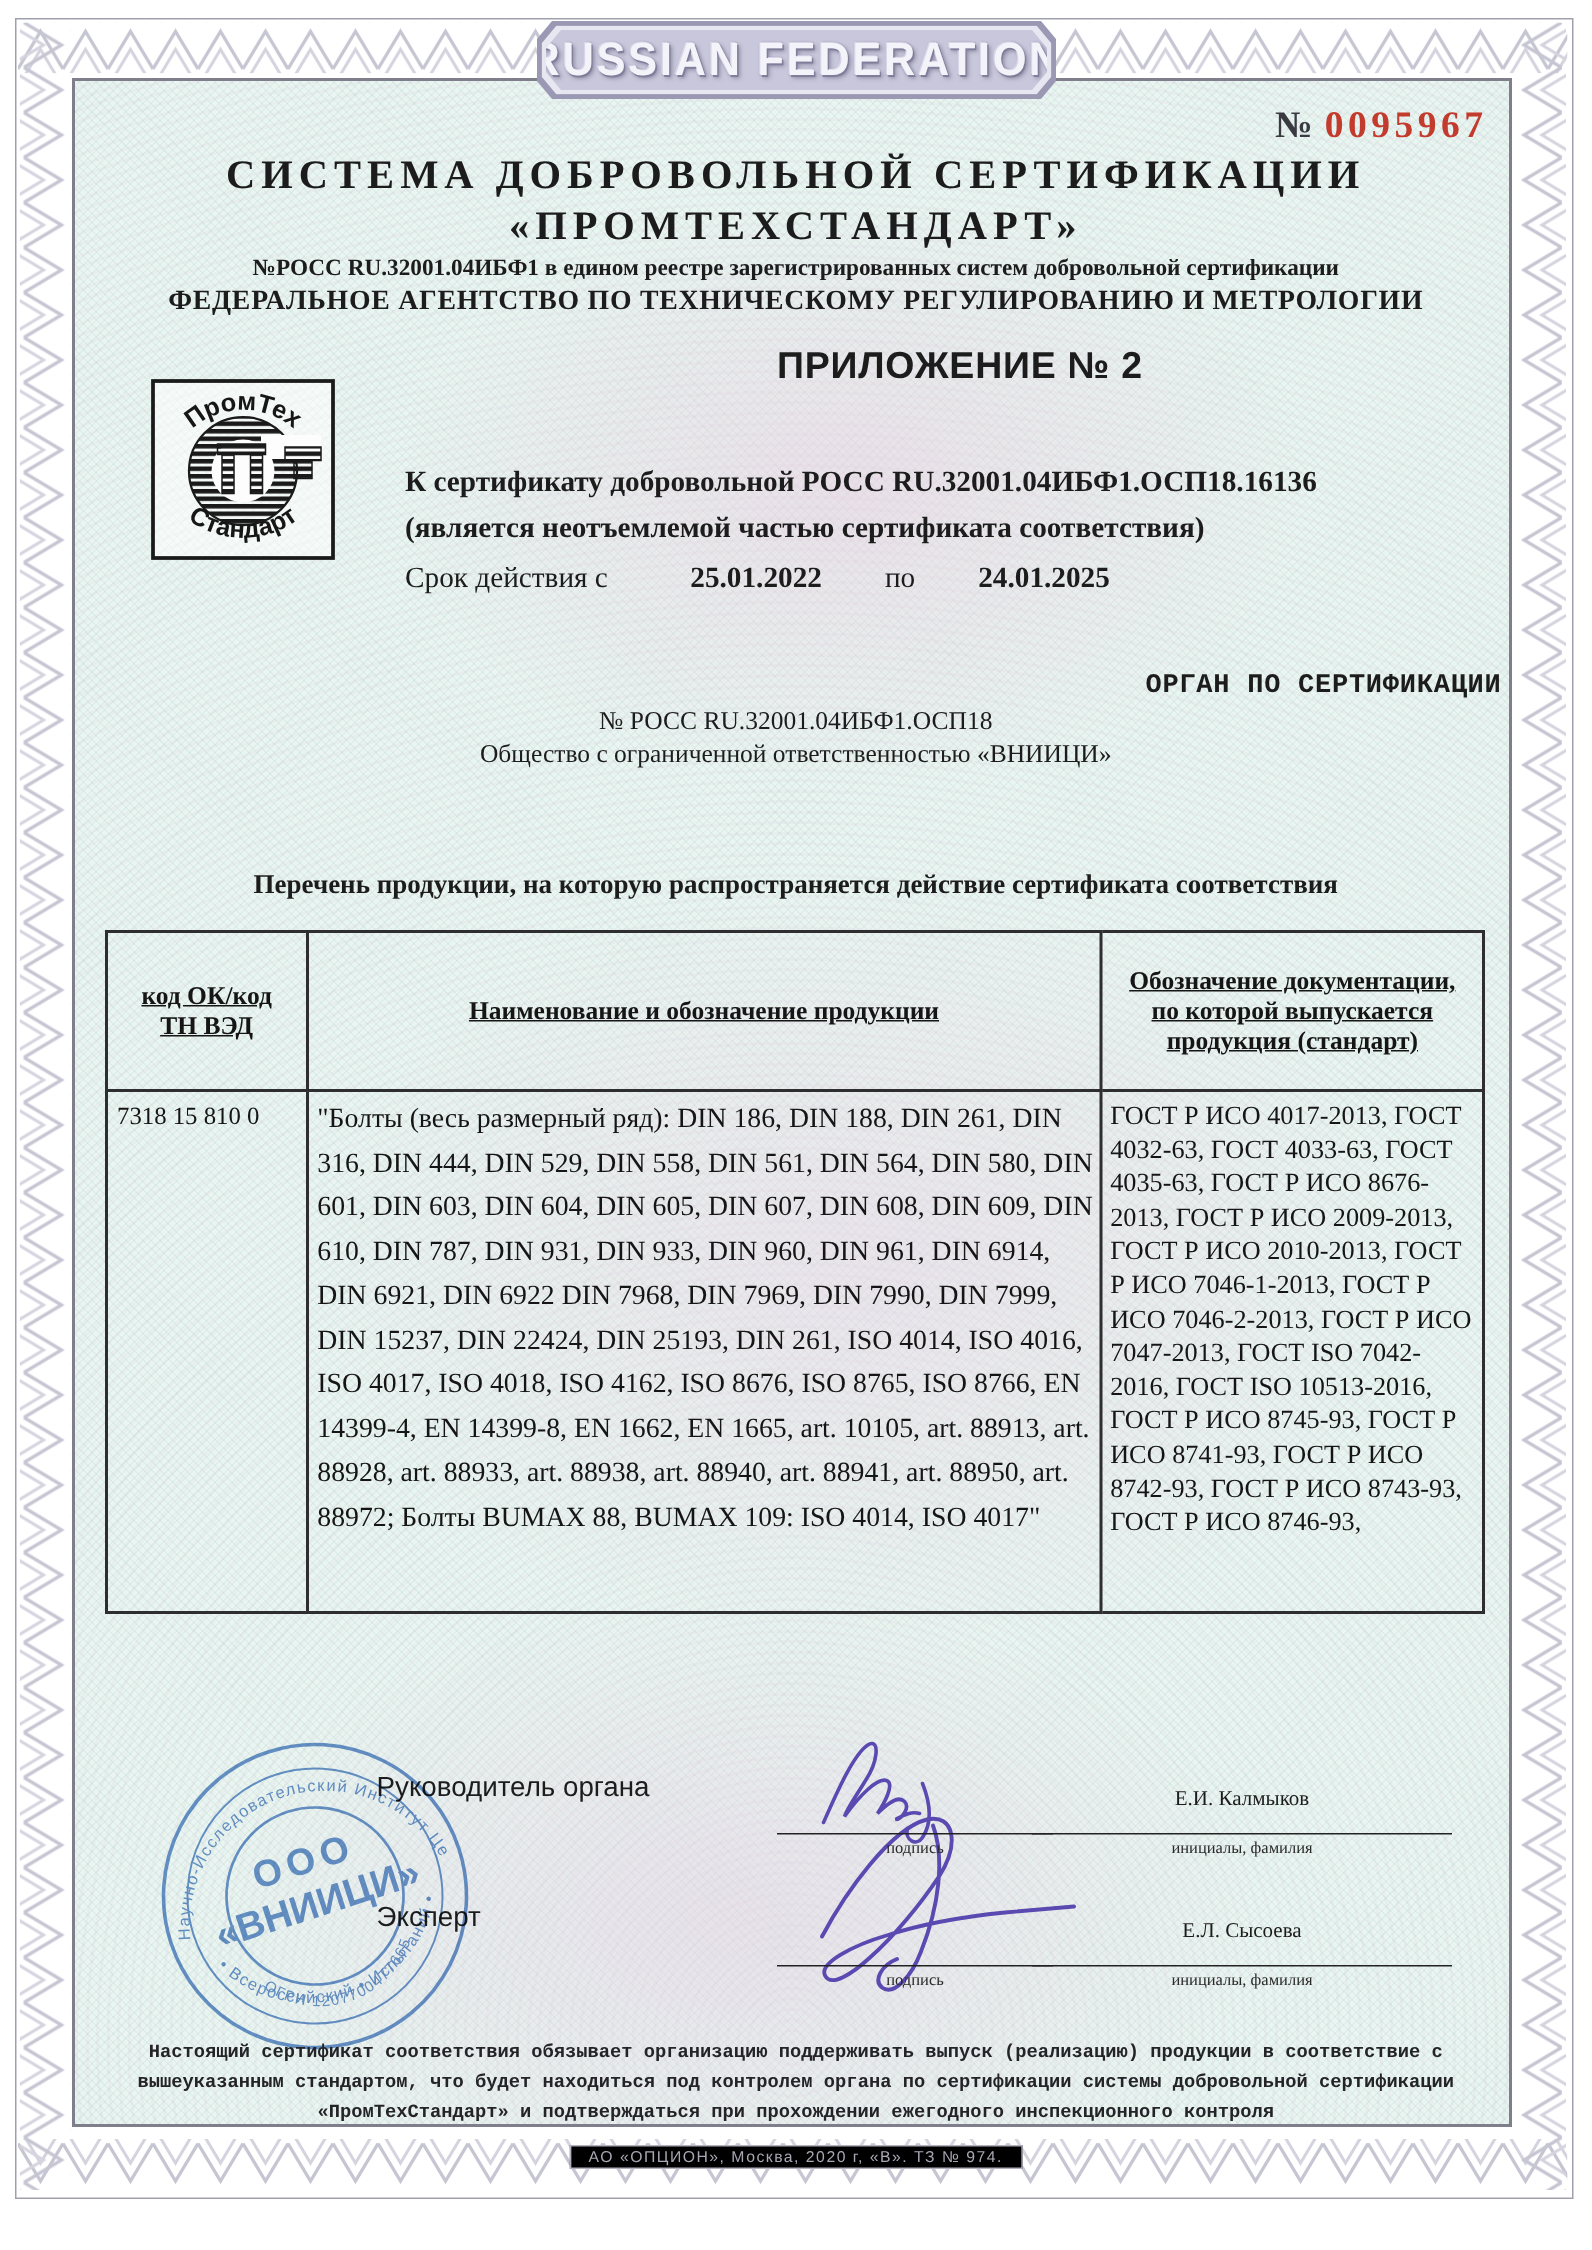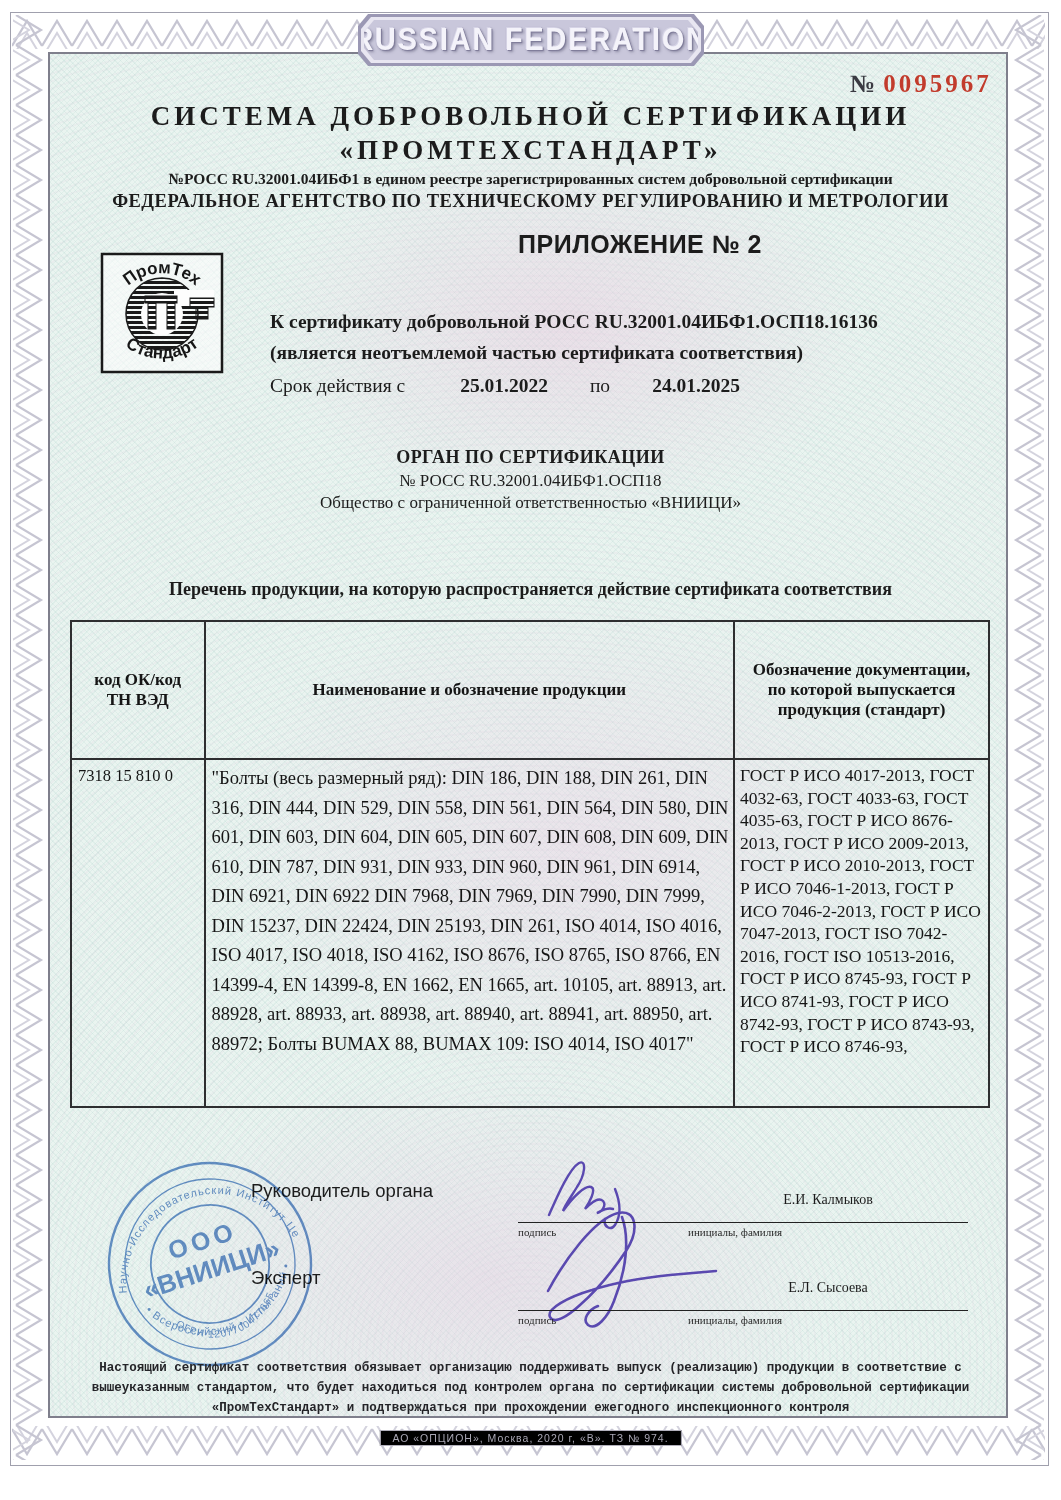--- a/index.html
+++ b/index.html
@@ -51,50 +51,50 @@
               font-size:25px;font-weight:bold;letter-spacing:.5px;}
 
   .logo{position:absolute;left:100px;top:252px;}
 
   .cert-ref{position:absolute;left:270px;top:306px;width:730px;font-size:19.5px;font-weight:600;line-height:31px;}
   .validity{position:absolute;left:270px;top:375px;font-size:19.5px;}
   .validity b{font-weight:bold;text-align:right;}
   .validity .gap1{display:inline-block;width:55px;}
   .validity .gap2{display:inline-block;width:42px;}
 
-  .org-h{top:447px;font-family:Liberation Serif, serif;font-size:18px;font-weight:bold;letter-spacing:.5px;}
+  .org-h{top:447px;font-family:Liberation Mono, monospace;font-size:18px;font-weight:bold;letter-spacing:.5px;text-align:right;}
   .org-no{top:471px;font-size:17px;}
   .org-name{top:493px;font-size:17px;}
   .org-addr{top:515px;left:75px;width:911px;font-size:16.5px;line-height:22px;}
   .products-h{top:579px;font-size:18px;font-weight:bold;}
 
   
   .cert-table{position:absolute;left:70px;top:620px;width:920px;border-collapse:collapse;
               font-size:17px;color:#151515;}
   .cert-table th,.cert-table td{border:2px solid #2e2e30;vertical-align:middle;}
   .cert-table th{font-weight:bold;text-align:center;padding:6px 8px;}
   .cert-table .c1{width:121px;}
   .cert-table .c2{width:538px;border-radius:20px;}
   .cert-table .c3{width:245px;}
-  .cert-table thead tr{height:138px;}
+  .cert-table thead tr{height:106px;text-decoration:underline;}
   .cert-table td{vertical-align:top;height:340px;}
   .td-code{font-size:16.5px;padding:6px 2px 0 6px;text-align:left;}
   .td-name{font-size:18.5px;line-height:29.5px;padding:4px 2px 0 6px;}
   .td-docs{font-size:17.5px;line-height:22.6px;padding:4px 2px 0 5px;}
 
   
   .role{position:absolute;left:251px;font-family:"Liberation Sans",sans-serif;font-size:18.5px;font-weight:normal;}
   .role-head{top:1180px;}
   .role-expert{top:1267px;}
   .sline{position:absolute;border-bottom:1.5px solid #222;}
   .sline-sig1{left:518px;top:1200px;width:184px;height:22px;}
   .sline-name1{left:688px;top:1200px;width:280px;height:22px;}
   .sline-sig2{left:518px;top:1288px;width:184px;height:22px;}
   .sline-name2{left:688px;top:1288px;width:280px;height:22px;}
-  .sub-label{position:absolute;font-size:11px;color:#2a2a2a;}
+  .sub-label{position:absolute;font-size:11px;color:#2a2a2a;text-align:center;}
   .lab-sig1{left:518px;top:1226px;width:184px;}
   .lab-name1{left:688px;top:1226px;width:280px;}
   .lab-sig2{left:518px;top:1314px;width:184px;}
   .lab-name2{left:688px;top:1314px;width:280px;}
   .sig-name{position:absolute;font-size:14px;text-align:center;}
   .name1{left:688px;top:1192px;width:280px;}
   .name2{left:688px;top:1280px;width:280px;}
   .autograph{position:absolute;pointer-events:none;}
   .auto1{left:535px;top:1155px;}
   .auto2{left:520px;top:1205px;}

